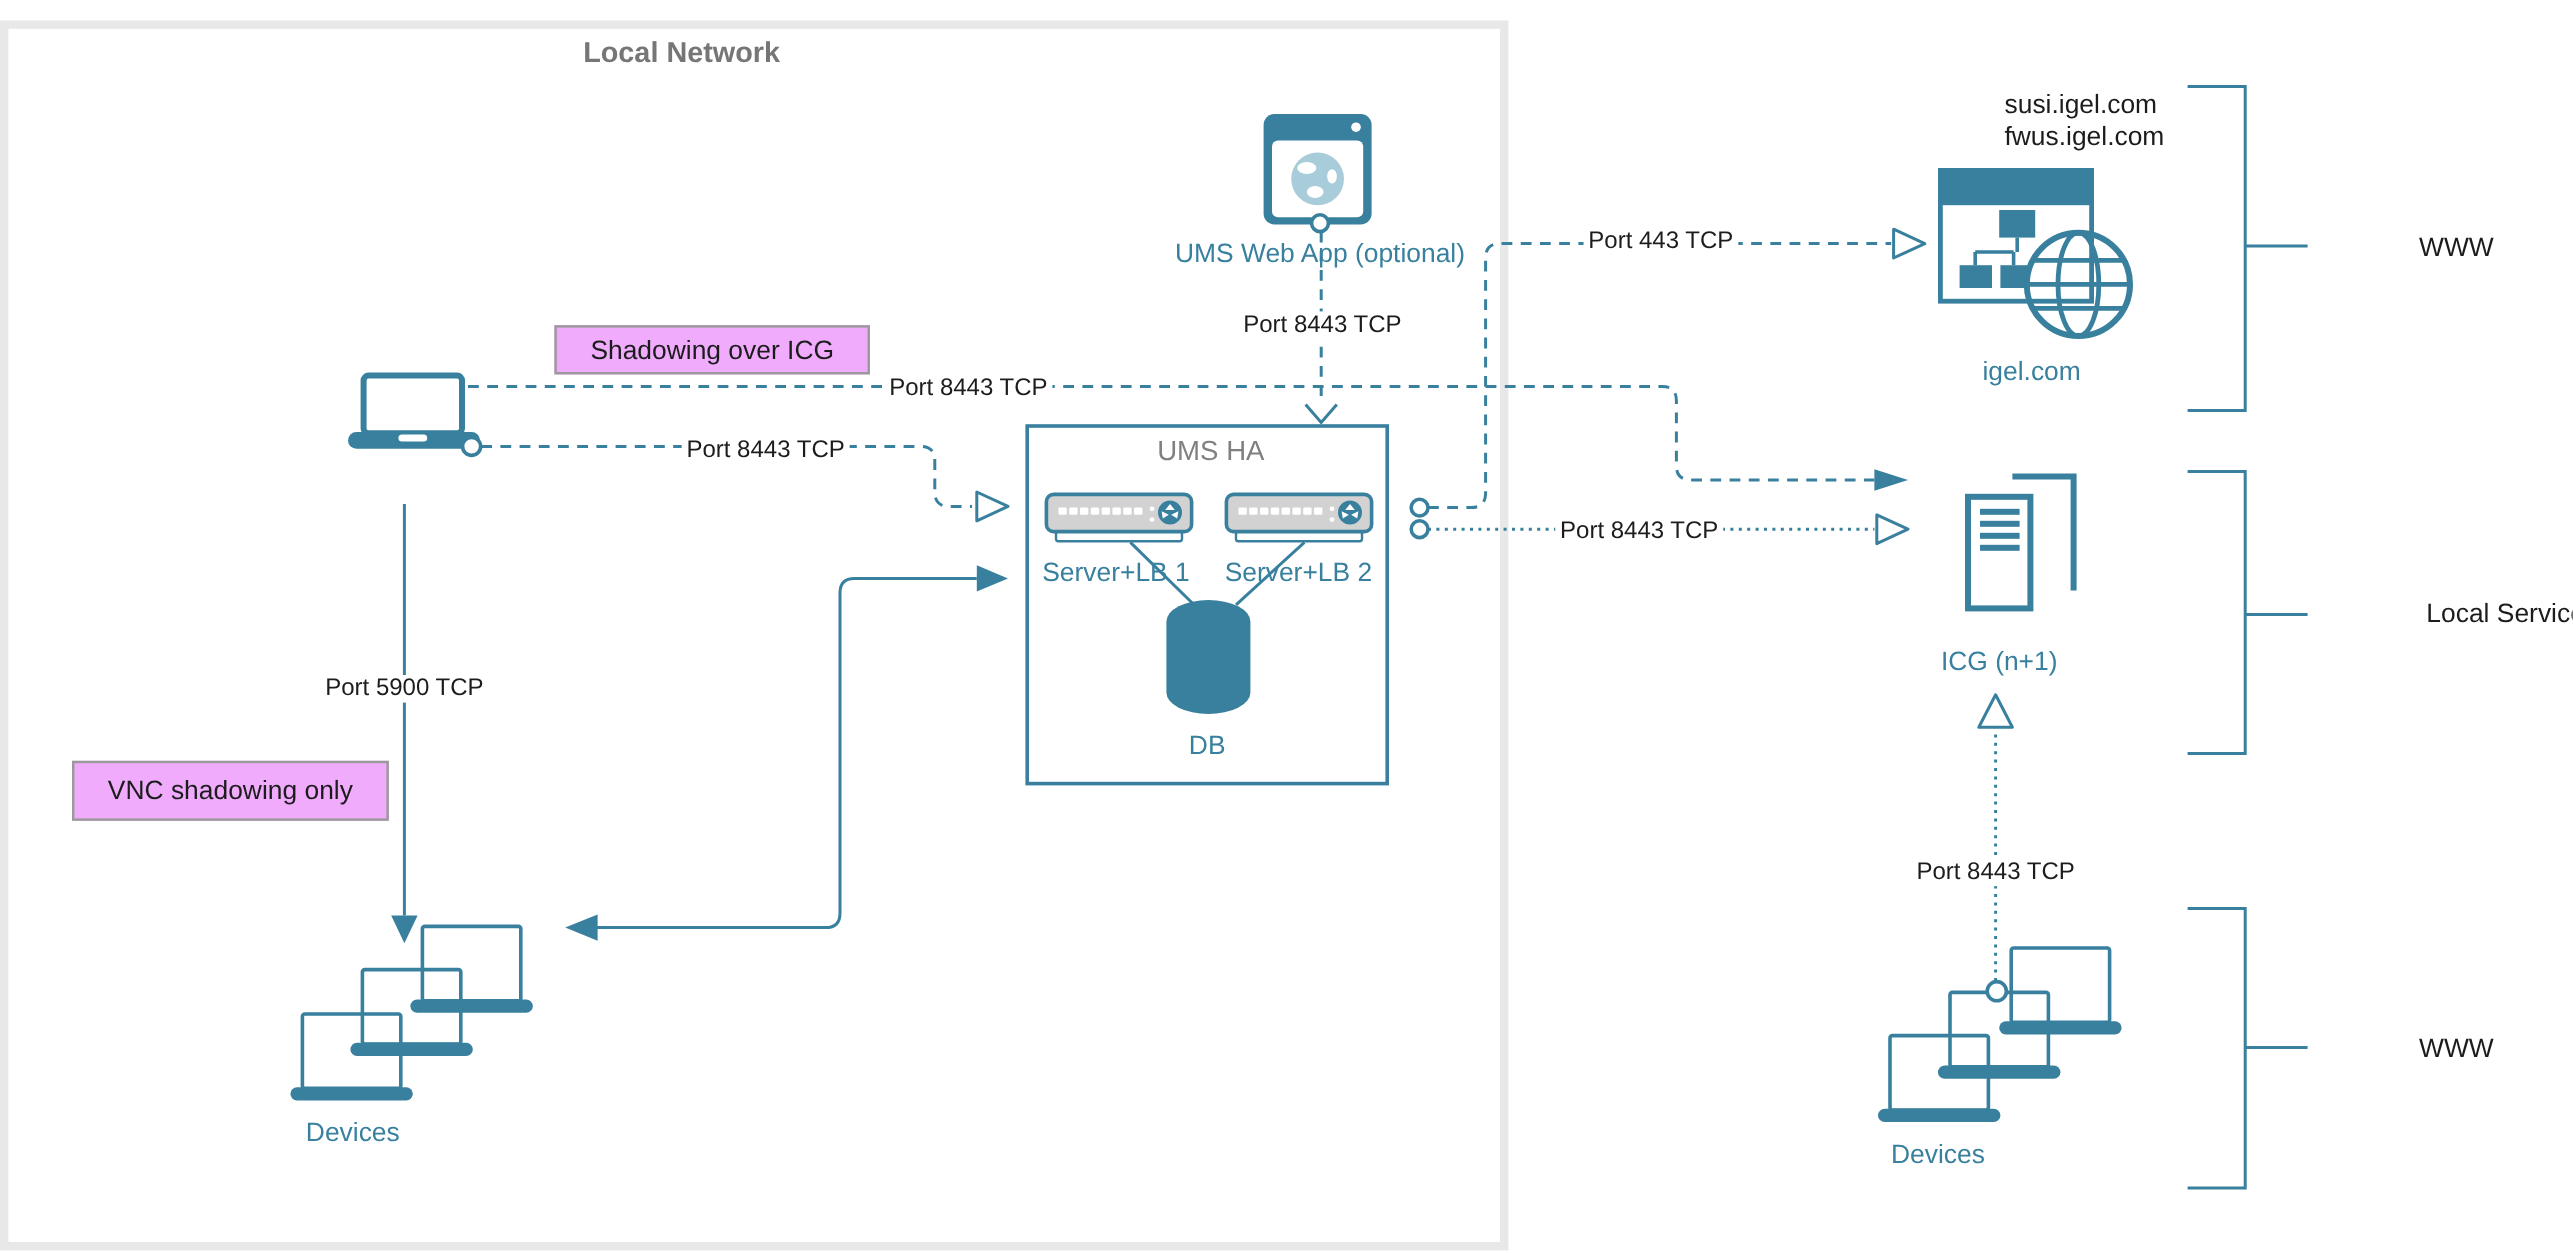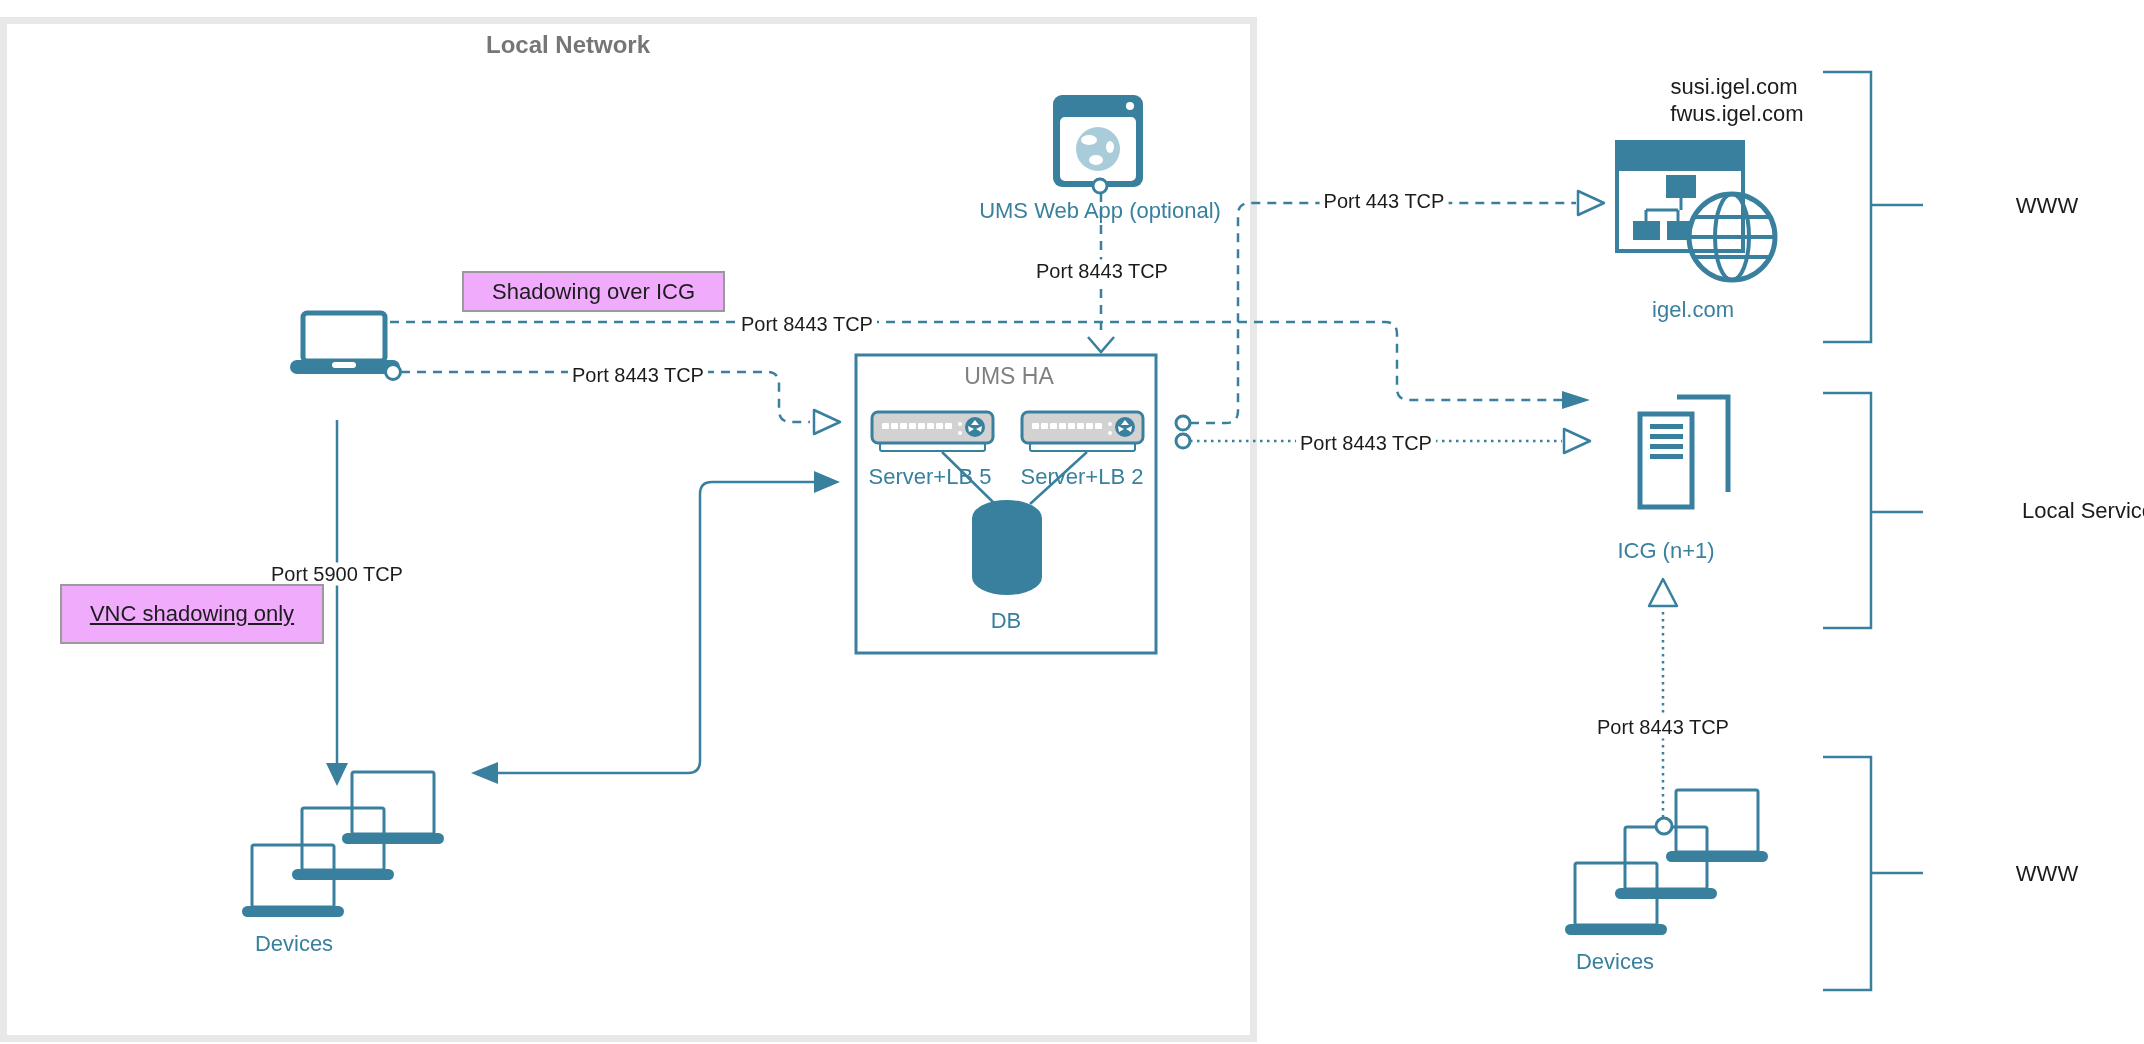--- a/index.html
+++ b/index.html
@@ -224,27 +224,27 @@
     <span>Shadowing over ICG</span>
   </div>
 
   <div class="lbl online" style="left:737px;top:324px;transform:translate(0,-50%);">Port 8443 TCP</div>
 
   <div class="lbl online" style="left:638px;top:375px;">Port 8443 TCP</div>
 
 
   <div class="lbl online" style="left:337px;top:574px;">Port 5900 TCP</div>
 
-  <div class="callout" style="left:60px;top:584px;width:264px;height:60px;text-decoration:underline;">
+  <div class="callout" style="left:60px;top:634px;width:264px;height:50px;">
     <span>VNC shadowing only</span>
   </div>
 
   <div class="lbl gray" style="left:1009px;top:376px;">UMS HA</div>
 
-  <div class="lbl teal" style="left:930px;top:477px;">Server+LB 5</div>
+  <div class="lbl teal" style="left:930px;top:477px;">Server+LB 1</div>
 
   <div class="lbl teal" style="left:1082px;top:477px;">Server+LB 2</div>
 
   <div class="lbl teal" style="left:1006px;top:621px;">DB</div>
 
   <div class="lbl teal" style="left:294px;top:944px;">Devices</div>
 
 
   <div class="lbl online" style="left:1384px;top:201px;">Port 443 TCP</div>
 

